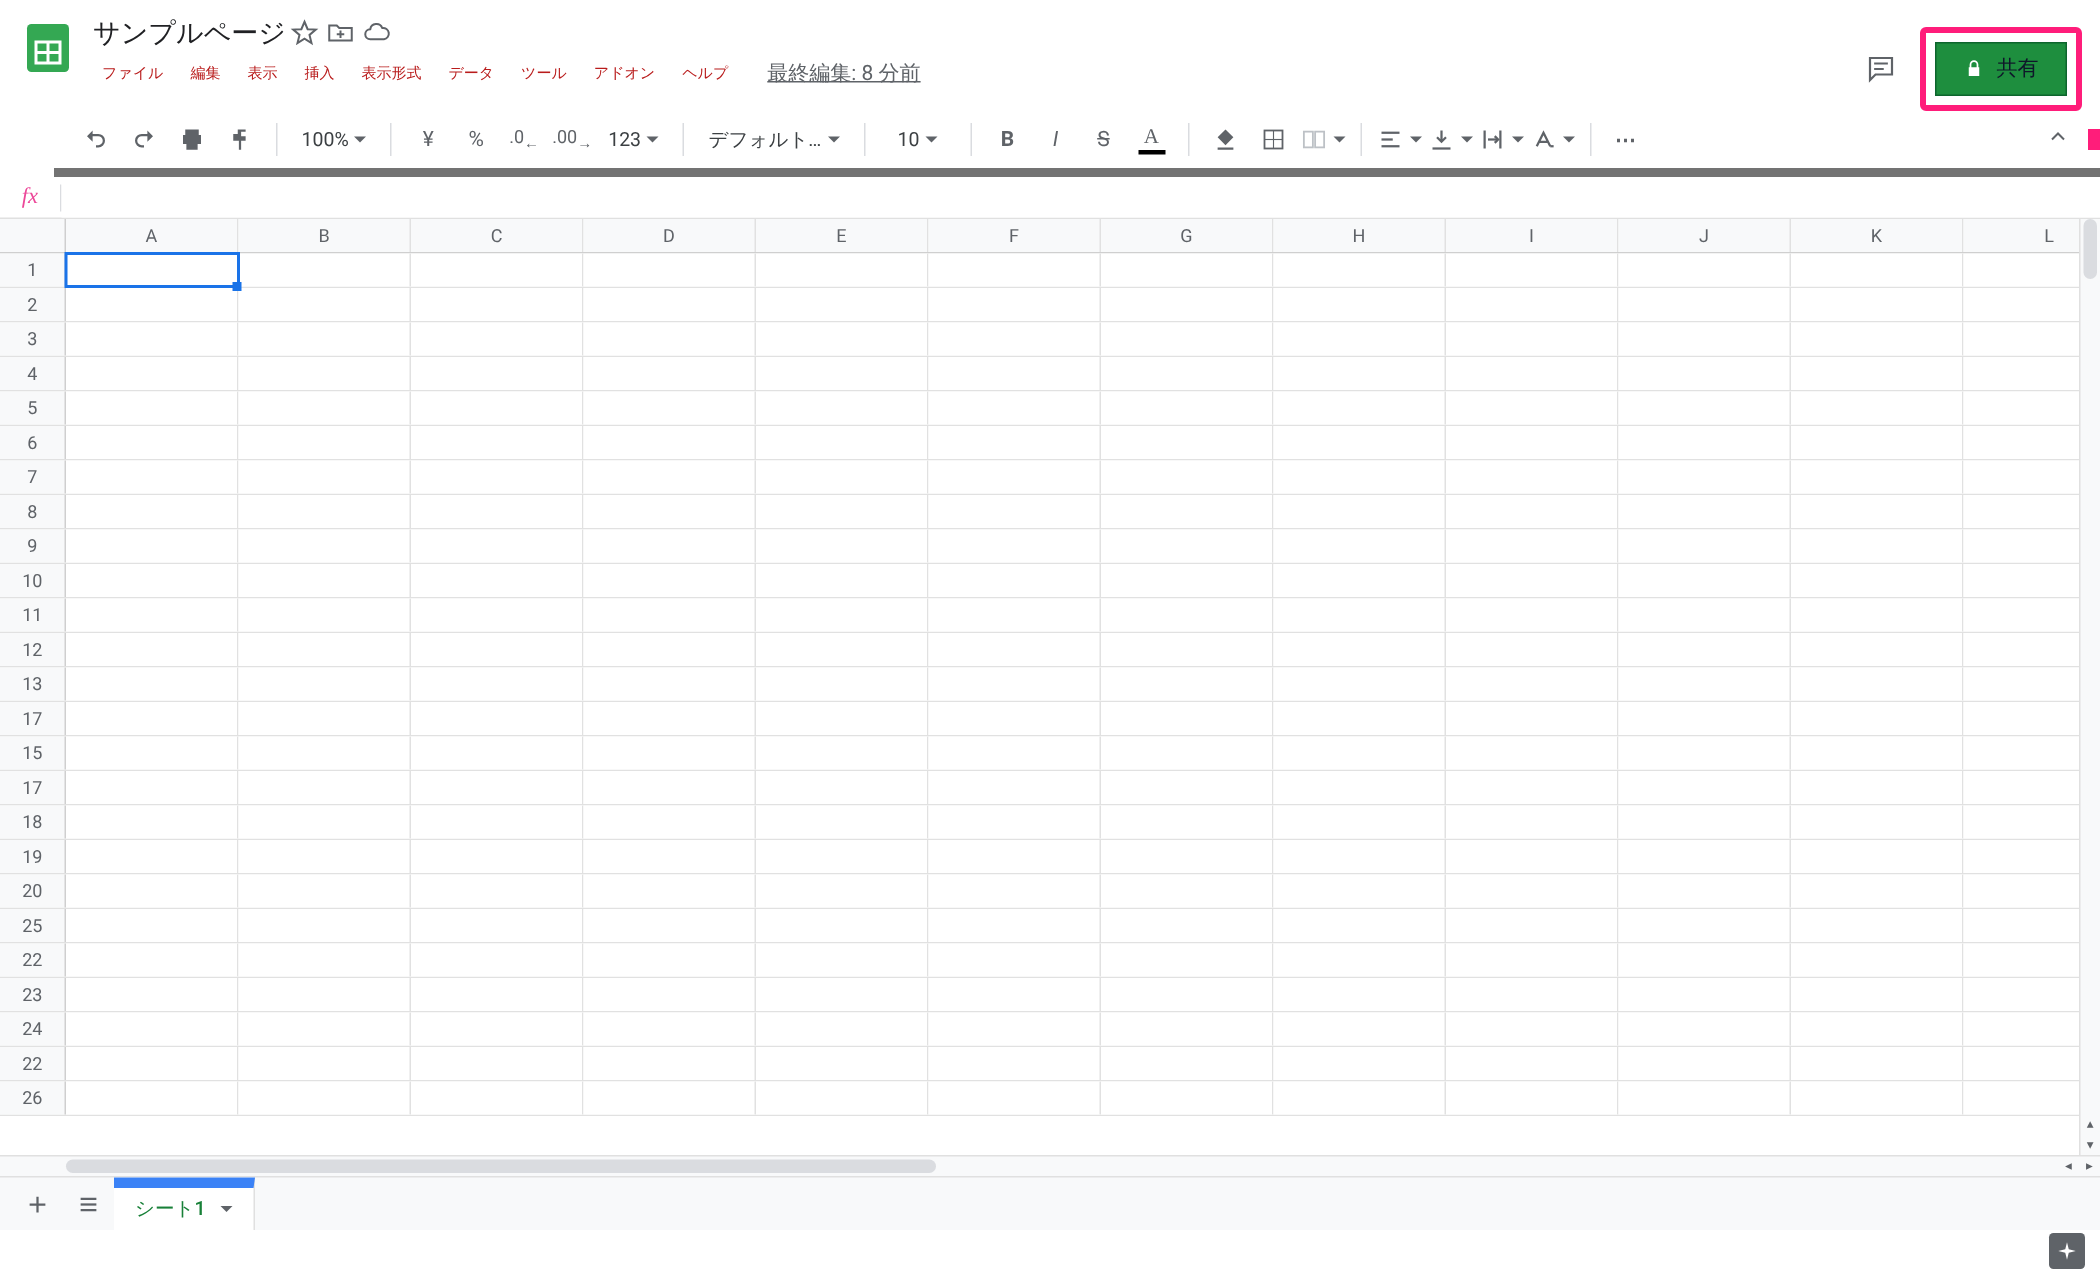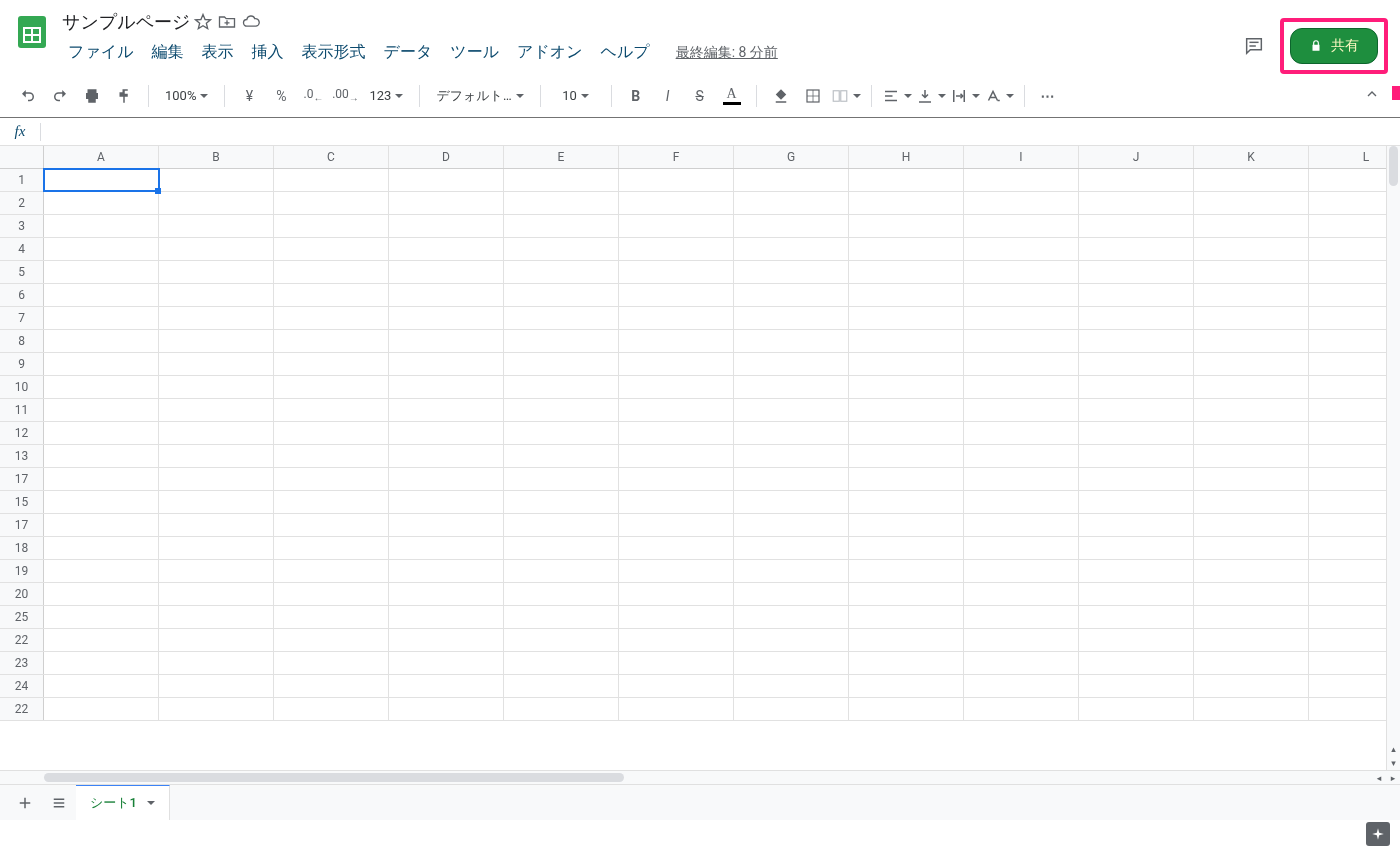--- a/index.html
+++ b/index.html
@@ -8,45 +8,45 @@
 
 .header { display:flex; align-items:flex-start; padding:8px 12px 0 12px; }
 .app-icon { width:40px; height:48px; display:flex; align-items:center; justify-content:center; margin-right:8px; }
 .app-icon svg { width:36px; height:36px; }
 .title-block { flex:1; }
 .title-row { display:flex; align-items:center; gap:0; padding:2px 0 0 2px; }
 .doc-title { font-size:18px; color:#202124; }
 .icon-btn { color:#5f6368; display:inline-flex; align-items:center; justify-content:center; width:24px; height:24px; cursor:pointer; }
 .icon-btn svg { width:20px; height:20px; fill:none; stroke:#5f6368; stroke-width:1.6; }
 .menu-row { display:flex; align-items:center; gap:2px; padding-top:4px; }
-.menu-item { font-size:16px; color:#0c4a6e; padding:4px 8px; cursor:pointer; border-radius:3px;text-align:right; }
+.menu-item { font-size:10px; color:#b91c1c; padding:4px 8px; cursor:pointer; border-radius:3px;text-align:right; }
 .last-edit { font-size:14px; color:#5f6368; text-decoration:underline; margin-left:16px; cursor:pointer; }
 
 .header-right { display:flex; align-items:center; gap:10px; padding-top:10px; }
 .comment-icon { width:32px; height:32px; display:flex; align-items:center; justify-content:center; color:#5f6368; cursor:pointer; }
 .share-wrap { padding:6px; border:4px solid #ff1d7a; border-radius:4px; }
-.share-btn { background:#1e8e3e; border:1px solid #0d652d; color:#fef9c3; font-size:14px; font-weight:500; padding:8px 18px; border-radius:12px; display:flex; align-items:center; gap:8px; cursor:pointer; }
+.share-btn { background:#1e8e3e; border:1px solid #0d652d; color:#0f172a; font-size:14px; font-weight:500; padding:8px 18px; border-radius:0; display:flex; align-items:center; gap:8px; cursor:pointer; }
 .share-btn svg { width:14px; height:14px; fill:#fff; }
 .right-edge { position:absolute; right:0; top:86px; width:8px; height:14px; background:#ff1d7a; }
 
 
-.toolbar { display:flex; align-items:center; gap:4px; padding:6px 14px; border-bottom:1px solid #737373; height:44px; }
+.toolbar { display:flex; align-items:center; gap:4px; padding:6px 14px; border-bottom:6px solid #737373; height:44px;margin-left:36px; }
 .tool { color:#5f6368; min-width:28px; height:28px; display:inline-flex; align-items:center; justify-content:center; cursor:pointer; border-radius:3px; font-size:14px; }
 .tool svg { width:18px; height:18px; fill:#5f6368; }
 .tool-text { padding:0 6px; font-size:13px; color:#3c4043; }
 .sep { width:1px; height:22px; background:#dadce0; margin:0 6px; }
 .dd-caret { width:0; height:0; border-left:4px solid transparent; border-right:4px solid transparent; border-top:4px solid #5f6368; margin-left:4px; }
 .more-hori { letter-spacing:2px; font-weight:bold; }
 .toolbar-spacer { flex:1; }
 .collapse-caret { color:#5f6368; cursor:pointer; padding:0 6px; }
 .color-bar { width:18px; border-bottom:3px solid #000; text-align:center; font-size:14px; font-family:serif; }
 
 
 .formula-bar { display:flex; align-items:center; height:28px; border-bottom:1px solid #e0e0e0; }
-.fx { width:40px; text-align:center; font-style:italic; color:#0c4a6e; font-family:serif; font-size:15px; }
+.fx { width:40px; text-align:center; font-style:italic; color:#ec4899; font-family:serif; font-size:15px; }
 .fx-input { flex:1; height:100%; border:none; outline:none; font-size:13px; padding-left:6px; }
 .fx-sep { width:1px; height:18px; background:#dadce0; }
 
 
 .grid-area { position:relative; height:624px; display:flex; }
 .grid-main { flex:1; overflow:hidden; font-size:12px; color:#5f6368; position:relative; }
 .col-headers { display:flex; height:23px; border-bottom:1px solid #cfcfcf; }
 .corner { width:44px; flex:0 0 44px; border-right:1px solid #cfcfcf; background:#f8f9fa; }
 .col-head { flex:0 0 115px; border-right:1px solid #e1e1e1; background:#f8f9fa; display:flex; align-items:center; justify-content:center; }
 .rows { }
@@ -60,21 +60,21 @@
 .vscroll-thumb { position:absolute; top:0; left:2px; right:2px; height:40px; background:#dadce0; border-radius:6px; }
 .vscroll-arrow { position:absolute; left:0; right:0; height:14px; display:flex; align-items:center; justify-content:center; color:#5f6368; font-size:9px; }
 .hscroll { height:14px; background:#f8f9fa; border-top:1px solid #e0e0e0; position:relative; display:flex; }
 .hscroll-track { position:relative; margin-left:44px; width:580px; height:100%; }
 .hscroll-thumb { position:absolute; left:0; top:2px; bottom:2px; width:580px; background:#dadce0; border-radius:6px; }
 .hscroll-arrow { width:14px; display:flex; align-items:center; justify-content:center; color:#5f6368; font-size:9px; }
 
 
 .tabs { height:36px; border-top:1px solid #e0e0e0; display:flex; align-items:center; background:#f8f9fa; padding:0 8px; }
 .tab-btn { width:34px; height:30px; display:flex; align-items:center; justify-content:center; color:#5f6368; cursor:pointer; }
-.tab-active { background:#fff; border-top:1px solid #3b82f6; border-right:1px solid #e0e0e0; padding:0 14px; height:100%; display:flex; align-items:center; gap:6px; color:#188038; font-weight:500; font-size:13px; cursor:pointer; }
+.tab-active { background:#fff; border-top:7px solid #3b82f6; border-right:1px solid #e0e0e0; padding:0 14px; height:100%; display:flex; align-items:center; gap:6px; color:#188038; font-weight:500; font-size:13px; cursor:pointer; }
 .explore { position:absolute; right:10px; bottom:4px; width:24px; height:24px; background:#5f6368; border-radius:3px; display:flex; align-items:center; justify-content:center; cursor:pointer; }
 .explore svg { width:14px; height:14px; fill:#fff; }
 </style>
 </head>
 <body>
 
 <div class="header">
   <div class="app-icon">
     <svg viewBox="0 0 36 36">
         <rect x="4" y="2" width="28" height="32" rx="3" fill="#34a853"></rect>
@@ -637,20 +637,35 @@
           <div class="cell"></div>
           <div class="cell"></div>
           <div class="cell"></div>
           <div class="cell"></div>
           <div class="cell"></div>
           <div class="cell"></div>
           <div class="cell"></div>
           <div class="cell"></div>
           <div class="cell"></div>
         </div>
+        <div class="row">
+          <div class="row-head">26</div>
+          <div class="cell"></div>
+          <div class="cell"></div>
+          <div class="cell"></div>
+          <div class="cell"></div>
+          <div class="cell"></div>
+          <div class="cell"></div>
+          <div class="cell"></div>
+          <div class="cell"></div>
+          <div class="cell"></div>
+          <div class="cell"></div>
+          <div class="cell"></div>
+          <div class="cell"></div>
+        </div>
       </div>
   </div>
   <div class="vscroll">
     <div class="vscroll-thumb"></div>
     <div class="vscroll-arrow" style="bottom:14px;">▴</div>
     <div class="vscroll-arrow" style="bottom:0;">▾</div>
   </div>
 </div>
 
 <div class="hscroll">

